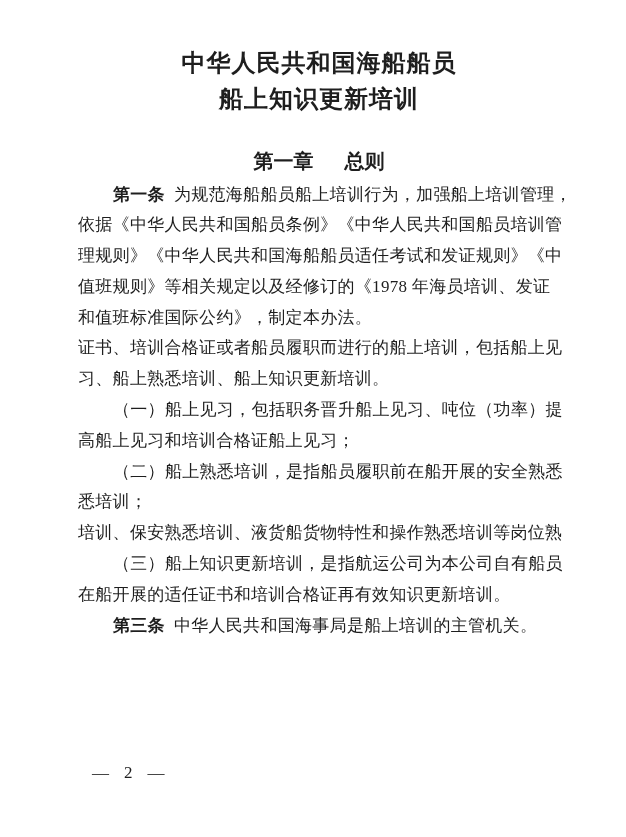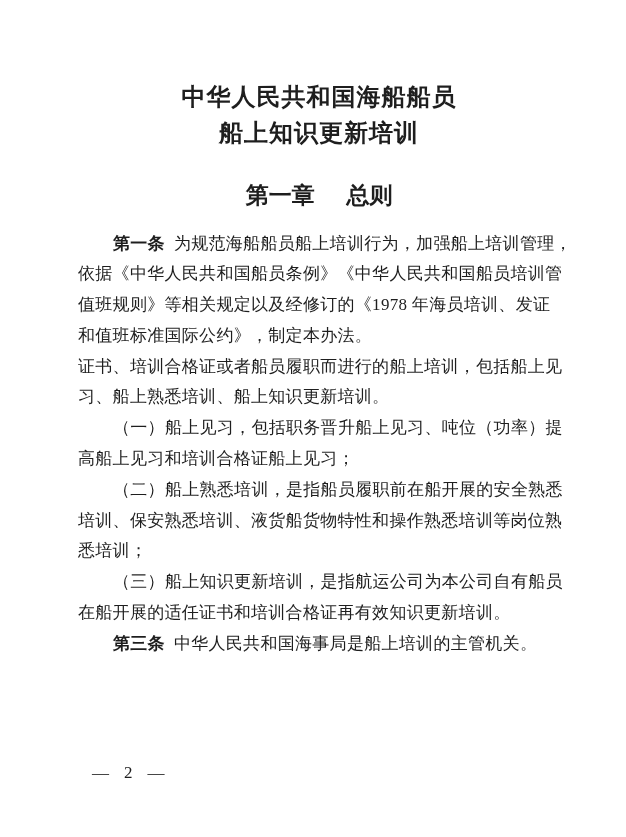--- a/index.html
+++ b/index.html
@@ -6,50 +6,50 @@
     margin: 0;
     padding: 0;
     background: #ffffff;
   }
   .page {
     position: relative;
     width: 626px;
     height: 837px;
     background: #ffffff;
     box-sizing: border-box;
-    padding-top: 79px;
+    padding-top: 45px;
     overflow: hidden;
     font-family: "Liberation Serif", "DejaVu Serif", serif;
     color: #1e1e1e;
   }
   .content {
     margin-left: 78px;
     width: 482px;
   }
   .doc-title-line {
     font-weight: bold;
     font-size: 24px;
     line-height: 36px;
     text-align: center;
     letter-spacing: 1px;
     white-space: nowrap;
   }
   .chapter-heading {
     margin-top: 30px;
-    font-size: 23px;
+    font-size: 20px;
     line-height: 29.5px;
     font-weight: bold;
     text-align: center;
     white-space: nowrap;
   }
   .chapter-heading .part2 {
     margin-left: 26px;
   }
   .doc-body {
-    margin-top: 18px;
+    margin-top: 3px;
     font-size: 17px;
   }
   .ln {
     line-height: 30.8px;
     letter-spacing: 0.3px;
     white-space: nowrap;
   }
   .ln.indent {
     padding-left: 35px;
   }
@@ -81,29 +81,30 @@
     <div class="doc-title-line">船上知识更新培训</div>
 
     <div class="chapter-heading">
       <span class="part1">第一章</span>
       <span class="part2">总则</span>
     </div>
 
     <div class="doc-body">
       <div class="ln indent"><span class="pre">第一条</span><span>为规范海船船员船上培训行为，加强船上培训管理，</span></div>
       <div class="ln"><span>依据《中华人民共和国船员条例》《中华人民共和国船员培训管</span></div>
+      <div class="ln"><span>理规则》《中华人民共和国海船船员适任考试和发证规则》《中</span></div>
       <div class="ln"><span>值班规则》等相关规定以及经修订的《1978 年海员培训、发证</span></div>
       <div class="ln"><span>和值班标准国际公约》，制定本办法。</span></div>
       <div class="ln"><span>证书、培训合格证或者船员履职而进行的船上培训，包括船上见</span></div>
       <div class="ln"><span>习、船上熟悉培训、船上知识更新培训。</span></div>
       <div class="ln indent"><span>（一）船上见习，包括职务晋升船上见习、吨位（功率）提</span></div>
       <div class="ln"><span>高船上见习和培训合格证船上见习；</span></div>
       <div class="ln indent"><span>（二）船上熟悉培训，是指船员履职前在船开展的安全熟悉</span></div>
+      <div class="ln"><span>悉培训；</span></div>
       <div class="ln"><span>培训、保安熟悉培训、液货船货物特性和操作熟悉培训等岗位熟</span></div>
-      <div class="ln"><span>悉培训；</span></div>
       <div class="ln indent"><span>（三）船上知识更新培训，是指航运公司为本公司自有船员</span></div>
       <div class="ln"><span>在船开展的适任证书和培训合格证再有效知识更新培训。</span></div>
       <div class="ln indent"><span class="pre">第三条</span><span>中华人民共和国海事局是船上培训的主管机关。</span></div>
     </div>
 
   </div>
 
   <div class="page-footer">
     <span>—</span>
     <span>2</span>

